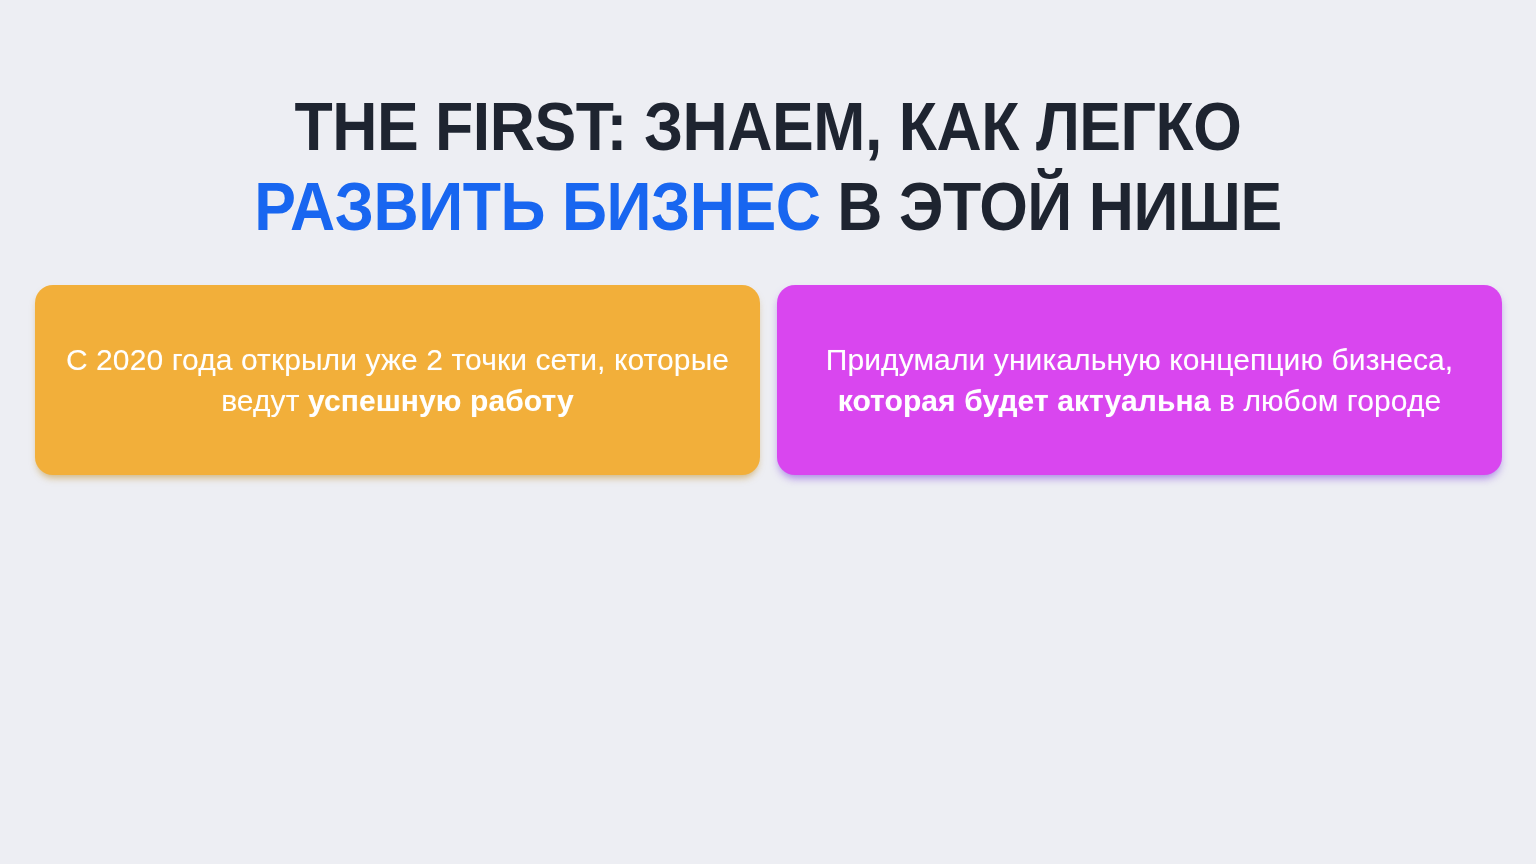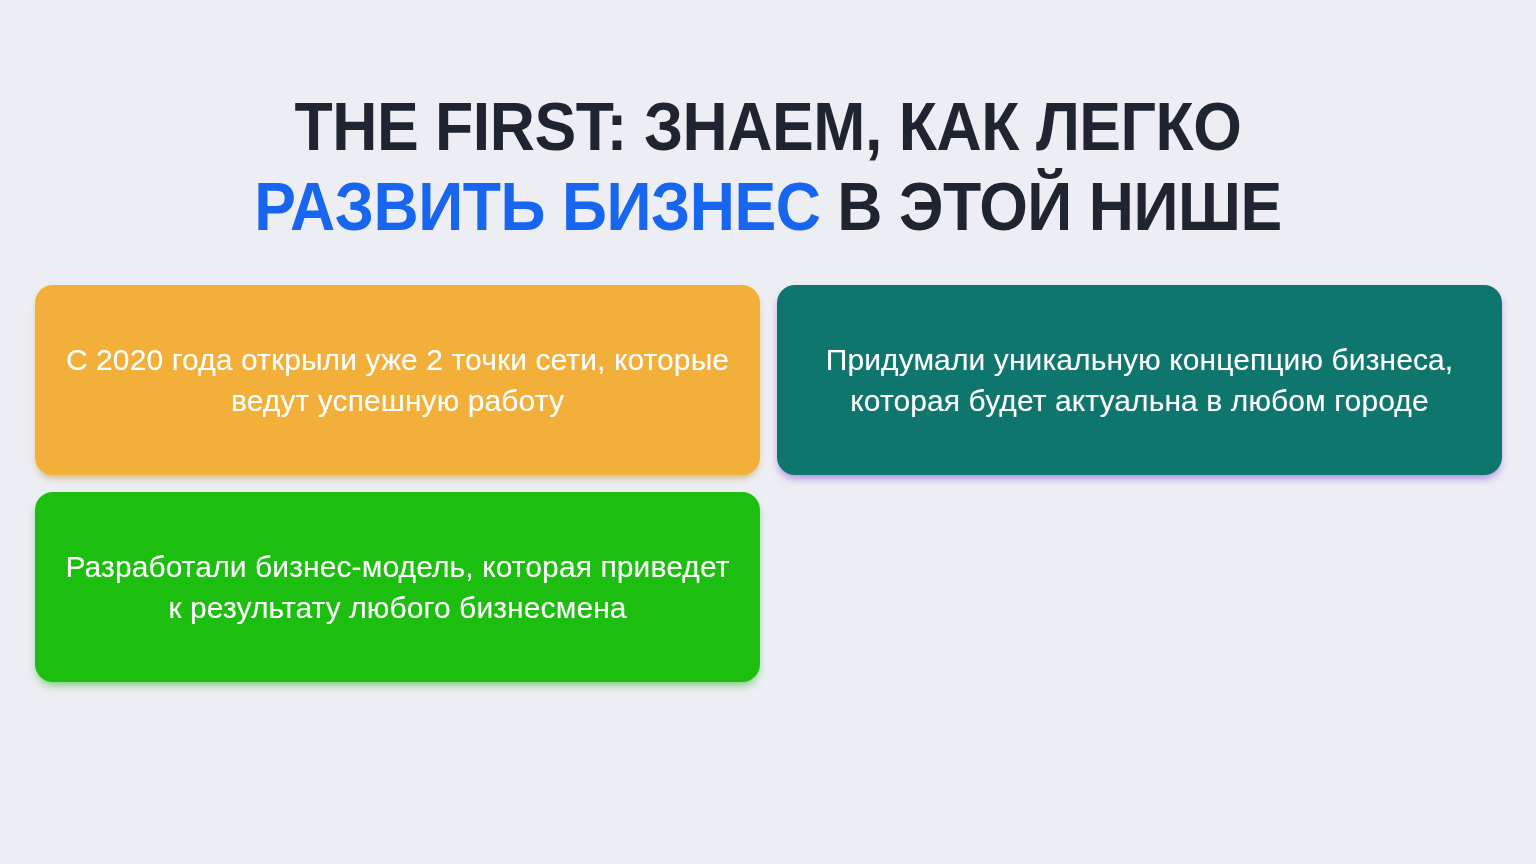--- a/index.html
+++ b/index.html
@@ -76,29 +76,29 @@
     width: 100%;
     text-align: center;
     color: #ffffff;
     font-size: 30px;
     line-height: 41px;
     font-weight: 400;
     letter-spacing: 0.1px;
     text-shadow: 0 0 1px rgba(255,255,255,0.35);
   }
   .card-text b {
-    font-weight: 400;
+    font-weight: 700;
   }
 
   .card-orange {
     background: #f2af3a;
     box-shadow: 0 5px 7px -2px rgba(190,140,40,0.55);
   }
   .card-navy {
-    background: #0f766e;
+    background: #d946ef;
     box-shadow: 0 5px 9px -2px rgba(120,60,220,0.60);
     align-items: center;
   }
   .card-red {
     background: #f43d2e;
     box-shadow: 0 5px 7px -2px rgba(200,50,40,0.50);
   }
   .card-green {
     background: #1cbe0f;
     box-shadow: 0 5px 8px -2px rgba(30,170,20,0.55);
@@ -118,18 +118,15 @@
 
     <div class="card card-orange">
       <span class="card-text"><span>С 2020 года открыли уже 2 точки сети, которые ведут </span><b>успешную работу</b><span></span></span>
     </div>
 
     <div class="card card-navy">
       <span class="card-text"><span>Придумали уникальную концепцию бизнеса, </span><b>которая будет актуальна</b><span> в любом городе</span></span>
     </div>
 
 
-    <div class="card card-green">
-      <span class="card-text"><span>Разработали бизнес-модель, которая приведет </span><b>к результату любого бизнесмена</b><span></span></span>
-    </div>
 
   </div>
 </div>
 
 </body></html>

